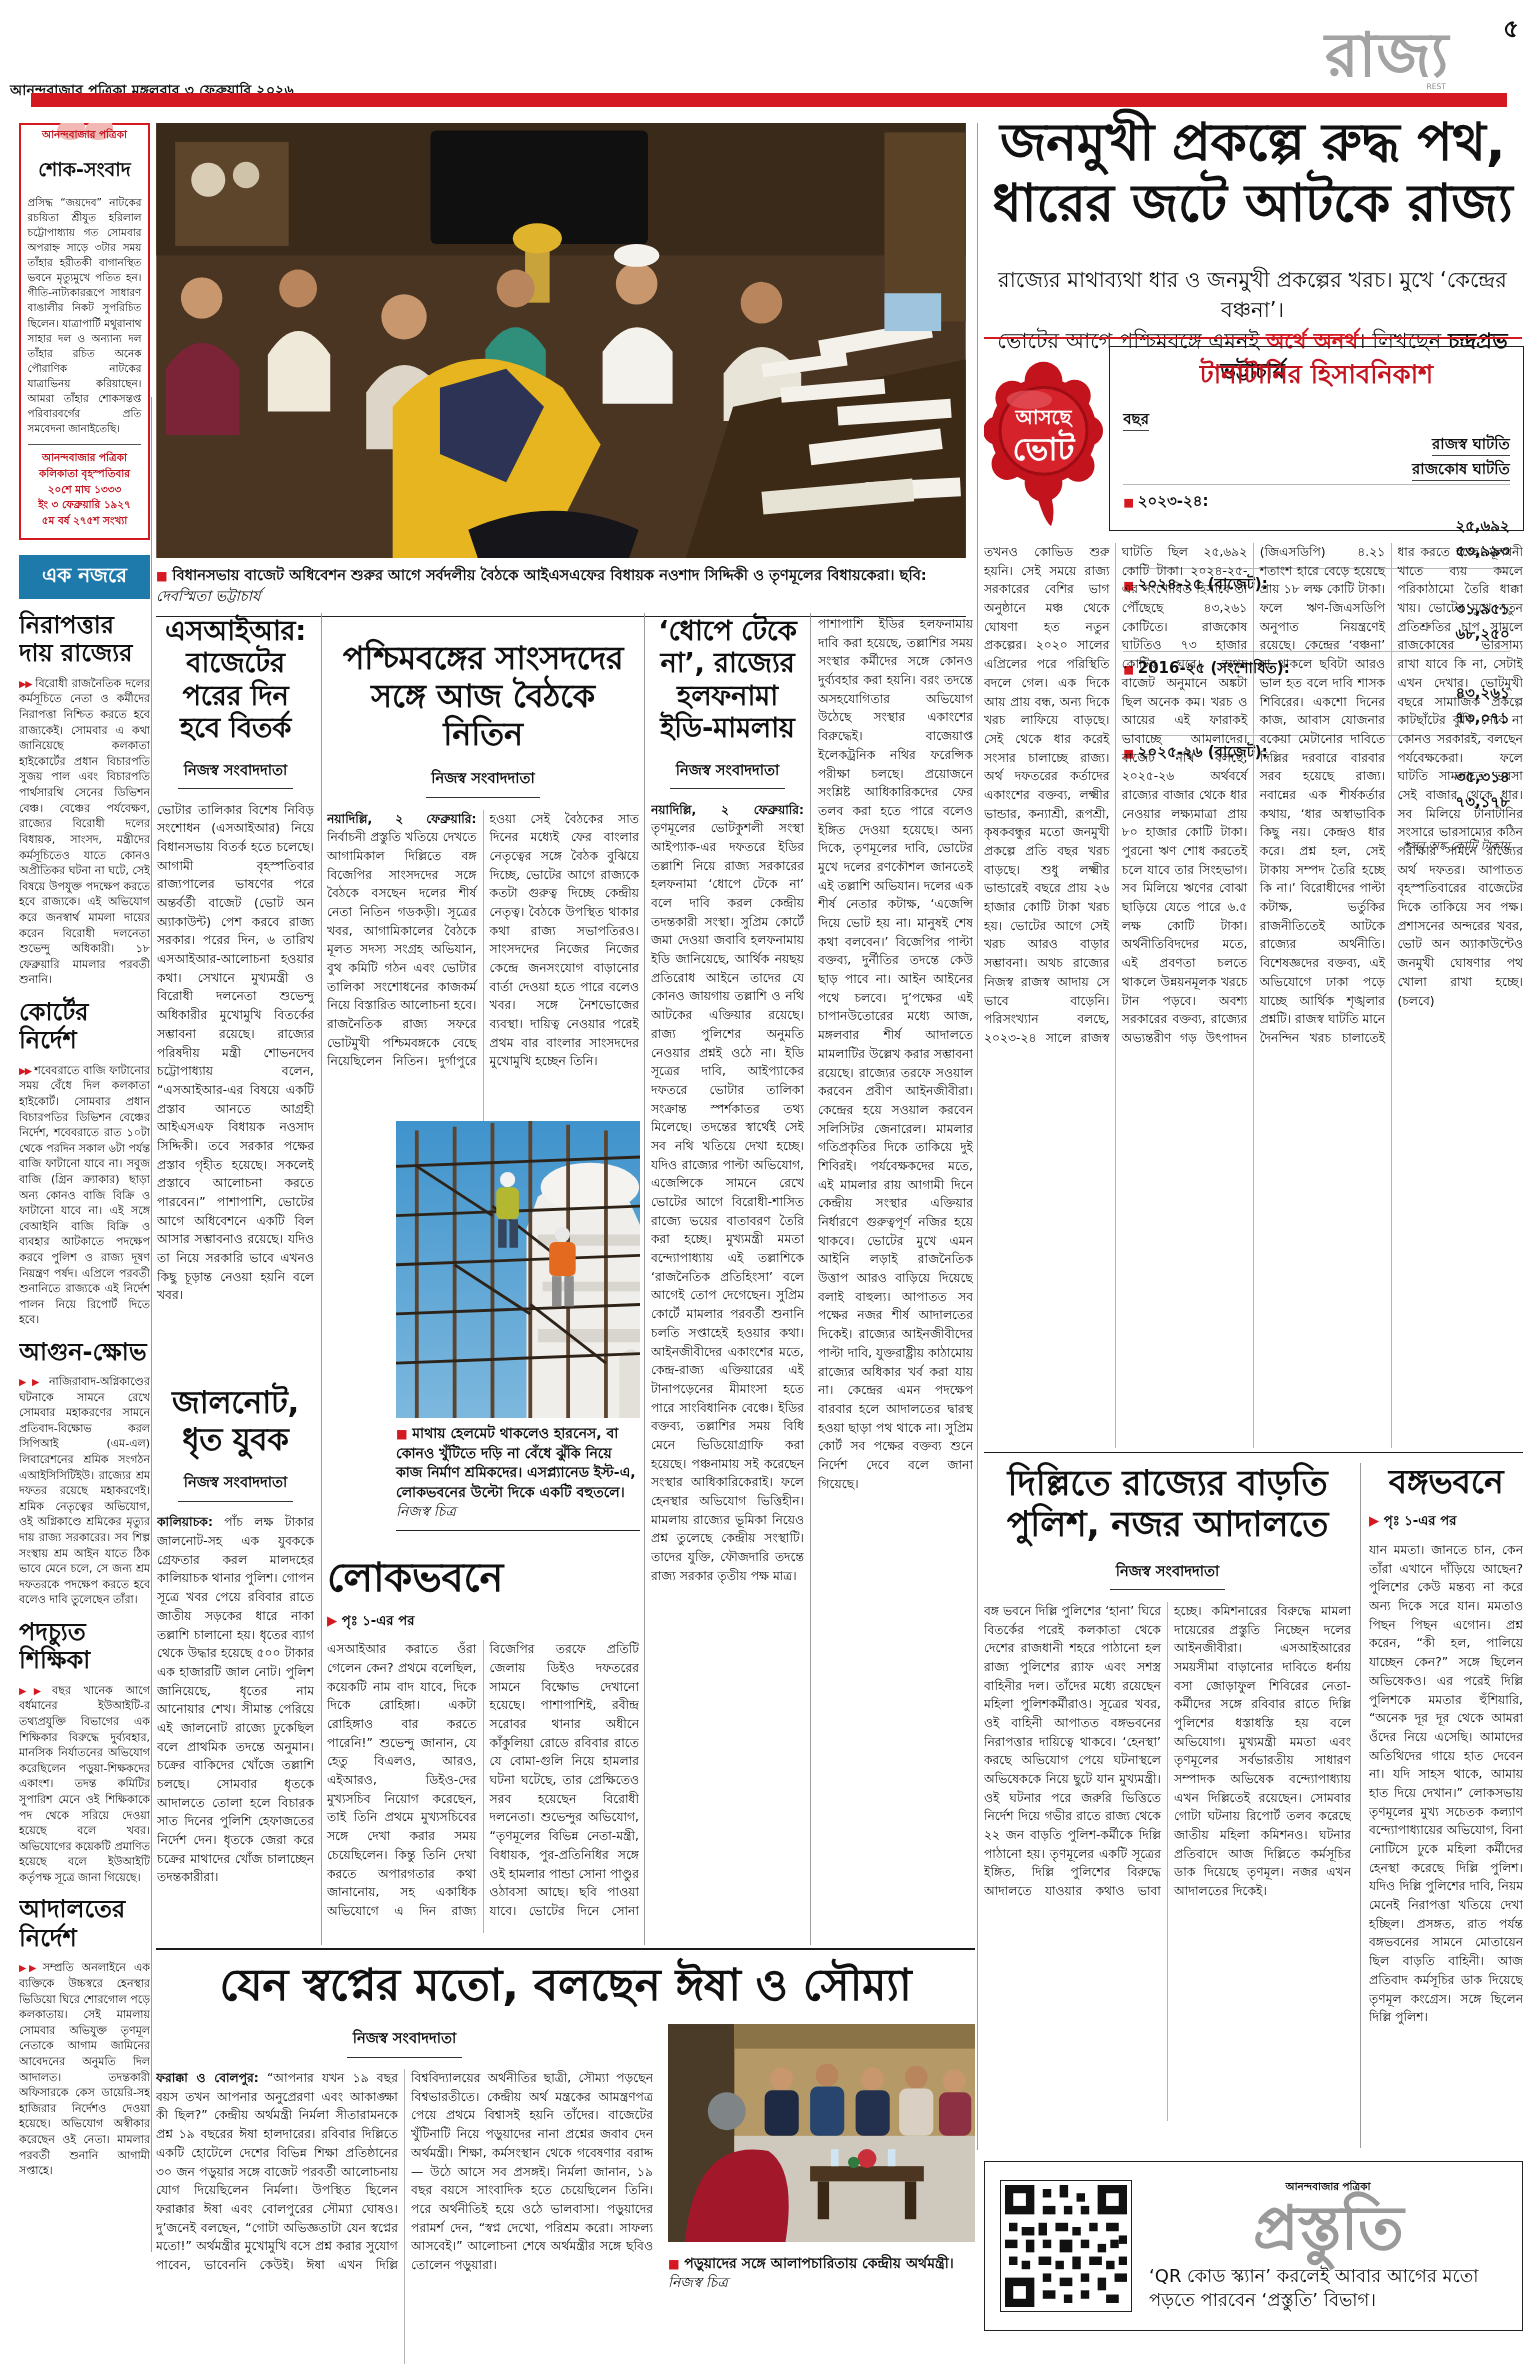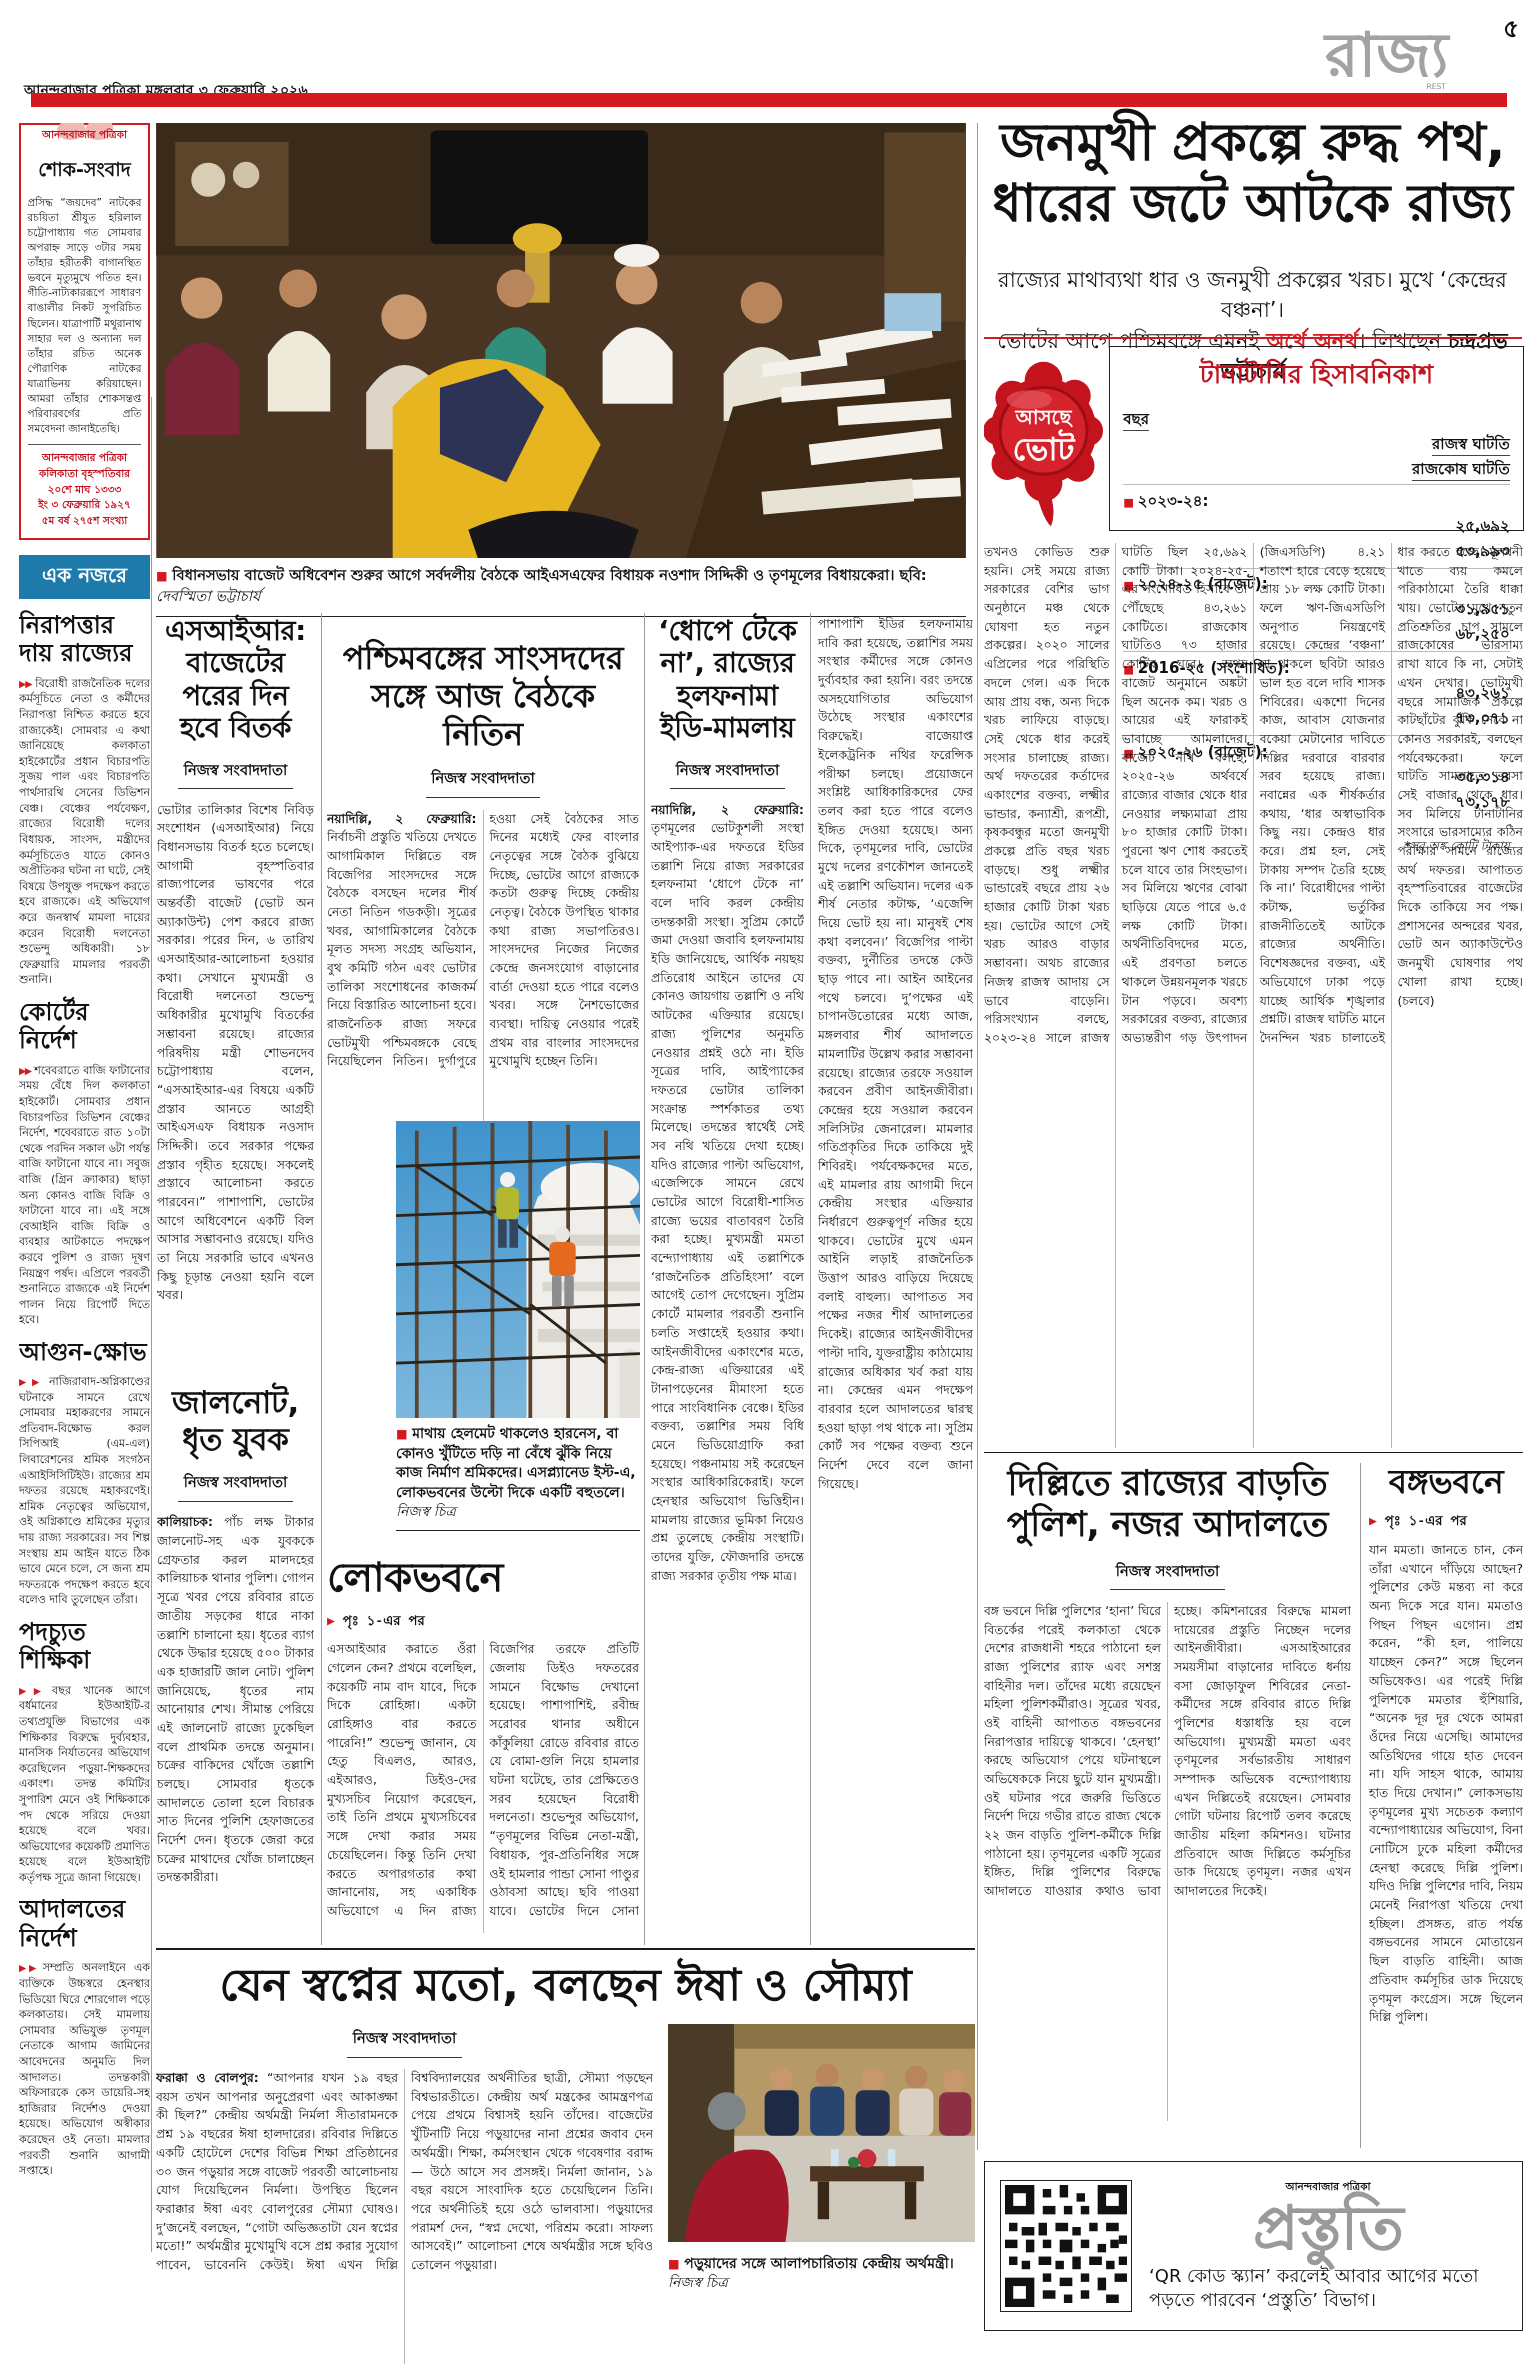--- a/index.html
+++ b/index.html
@@ -9,21 +9,21 @@
     background:#ffffff; overflow:hidden;
     font-family:"DejaVu Sans", sans-serif; color:#111;
   }
   .abs { position:absolute; }
   .vrule { position:absolute; width:0.9px; background:#9b9b9b; }
   .hrule { position:absolute; height:1.9px; background:#1a1a1a; }
   .justify { text-align:justify; }
   .pre { white-space:pre-line; }
 
   
-  .edition-line { left:24px; top:79px; font-size:14px; font-weight:bold; letter-spacing:0.2px; }
+  .edition-line { left:10px; top:79px; font-size:14px; font-weight:bold; letter-spacing:0.2px; }
   .red-band { left:31px; top:93px; width:1476px; height:14px; background:#d41a20; }
   .masthead { left:1325px; top:17px; width:121px; background:#fff; text-align:center; z-index:3; }
   .masthead .word { font-size:61px; line-height:1.25; font-weight:bold; color:#a3a3a3; }
   .masthead .sub { font-size:7.6px; color:#8a8a8a; text-align:right; margin-top:-11.4px; }
   .page-num { left:1503px; top:9.5px; font-size:24.6px; font-weight:bold; }
 
   
   .sidebar { left:19px; top:123px; width:131px; max-height:2243px; overflow:hidden; }
   .obit-box { border:2.8px solid #d41a20; padding:24.6px 6.6px 9.5px 6.6px; position:relative; margin-bottom:15px; }
   .obit-logo { position:absolute; top:-5.7px; left:0; right:0; text-align:center; }
@@ -42,21 +42,21 @@
   .caption { font-size:14.7px; font-weight:bold; line-height:1.4; }
   .caption .sq { color:#d41a20; font-size:12.3px; padding-right:4.7px; }
   .caption .credit { font-style:italic; font-weight:normal; }
 
   
   .hl { font-weight:bold; text-align:center; line-height:1.18; letter-spacing:-0.3px; }
   .byline-wrap { text-align:center; margin:13.2px 0 11.4px; }
   .byline { display:inline-block; font-size:14.7px; font-weight:bold; border-bottom:1.9px solid #333; padding:0 5.7px 5.7px; }
   .body-text { font-size:12.3px; line-height:1.52; }
   .dateline { font-weight:bold; }
-  .cont-mark { font-size:13.2px; font-weight:bold; margin:9.5px 0 7.6px;font-family:Liberation Mono, monospace; }
+  .cont-mark { font-size:13.2px; font-weight:bold; margin:9.5px 0 7.6px; }
   .cont-mark .arr { color:#d41a20; }
 
   
   .lead-hl { left:982px; top:112px; width:541px; font-size:52px; }
   .lead-sub { left:982px; top:265px; width:541px; text-align:center; font-size:21px; font-weight:500; line-height:1.45; }
   .lead-sub .red { color:#d41a20; font-weight:bold; }
   .lead-sub .auth { font-weight:bold; }
   .lead-rule { left:984px; top:337px; width:538px; height:1.9px; background:#d41a20; }
   .deficit-box { left:1109px; top:346px; width:415px; height:185px; border:1.9px solid #222; padding:7.6px 13.2px 5.7px; }
   .deficit-title { text-align:center; color:#c41420; font-size:25.6px; font-weight:bold; margin-bottom:5.7px; }

